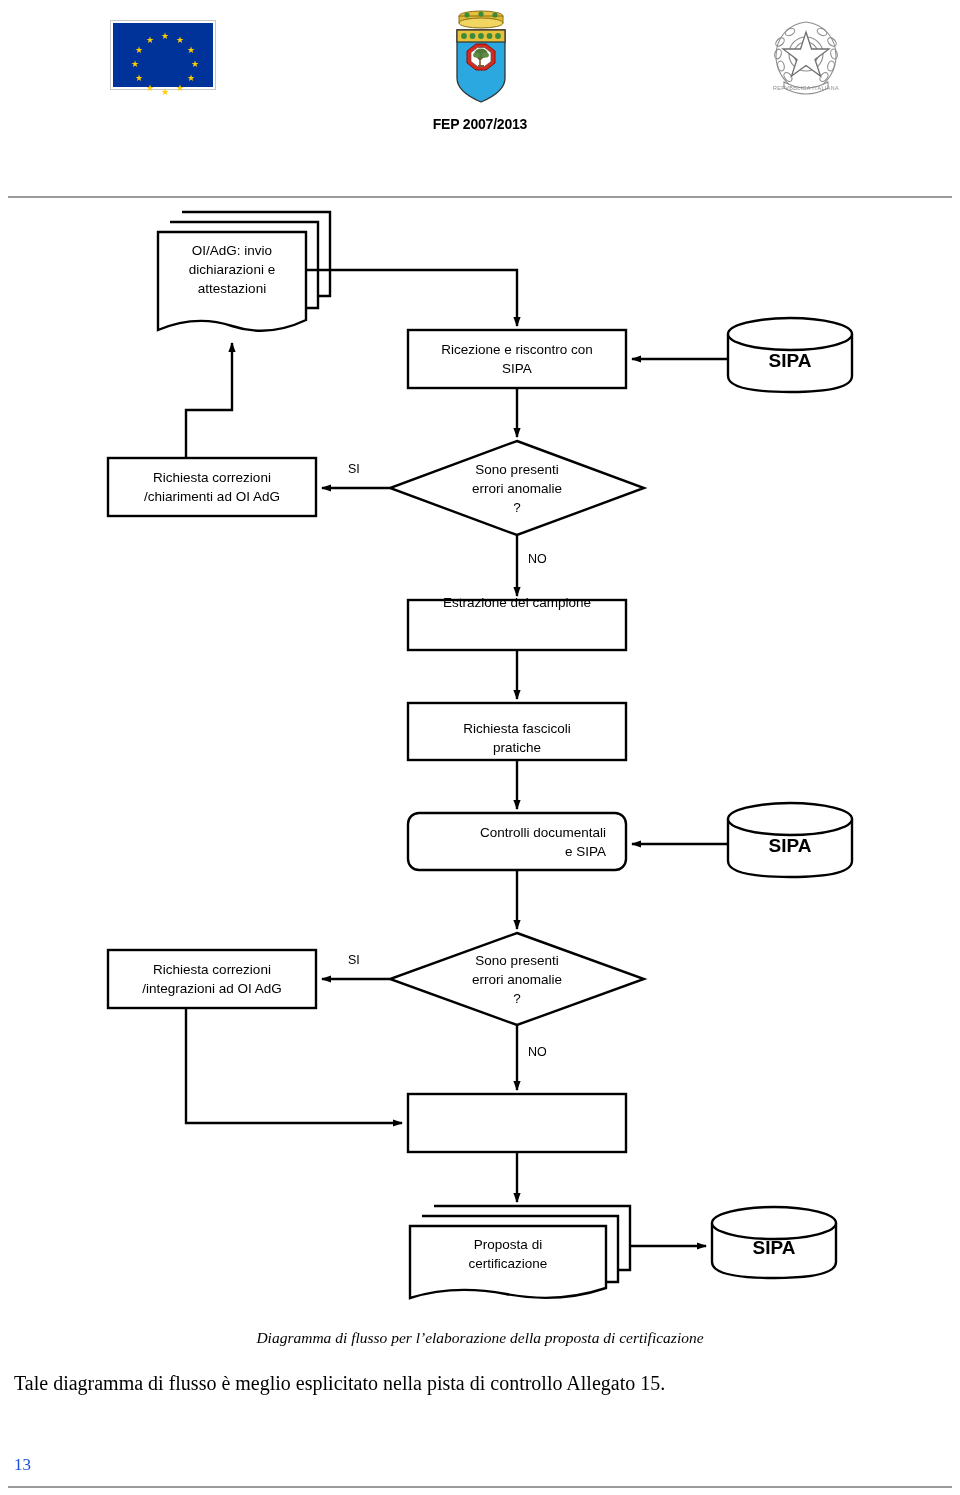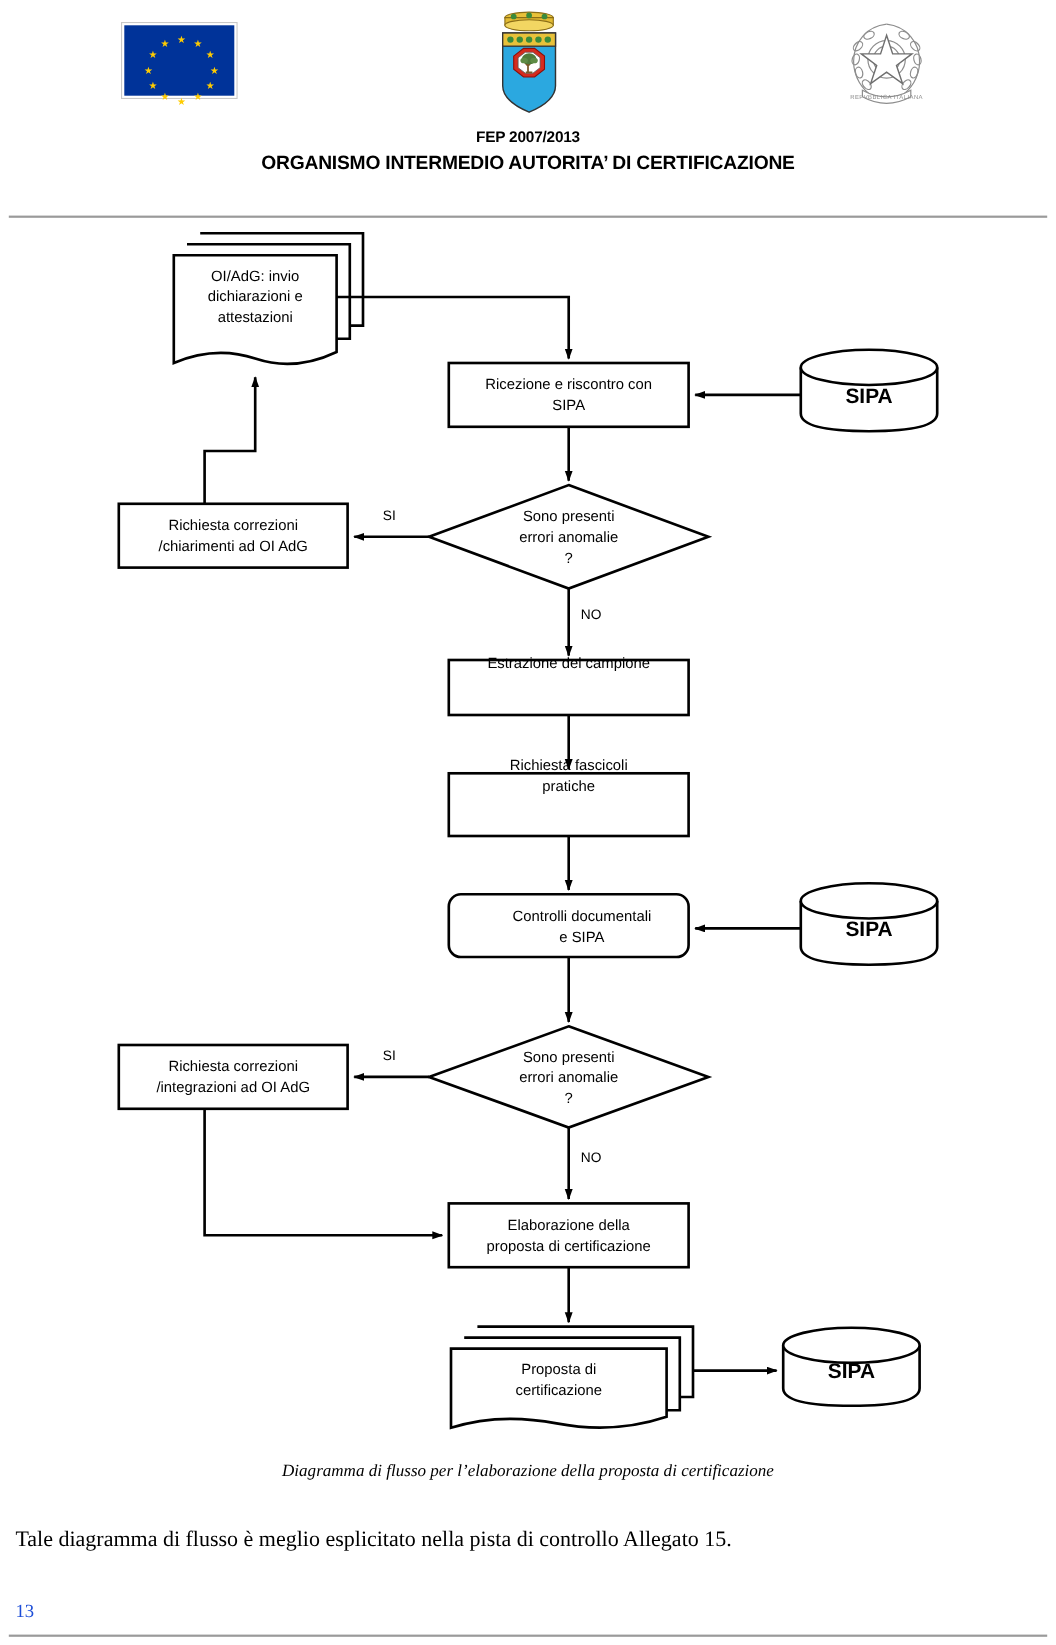--- a/index.html
+++ b/index.html
@@ -138,21 +138,20 @@
     font-size: 15.5px;
     color: #000000;
   }
   #body-paragraph {
     position: absolute;
     left: 14px; top: 1372px;
     width: 935px;
     font-family: "Liberation Serif", serif;
     font-size: 20px;
     color: #000000;
-    margin-top: 16px;
   }
   #page-number {
     position: absolute;
     left: 14px; top: 1455px;
     font-family: Liberation Serif, serif;
     font-size: 17px;
     color: #1d4ed8;
   }
   #footer-rule {
     position: absolute;
@@ -239,21 +238,20 @@
 
           <path d="M16 70 Q38 82 60 70 L60 76 Q38 88 16 76 Z" fill="#ffffff"></path>
         </g>
         <text x="38" y="78" font-family="'Liberation Sans',sans-serif" font-size="5.4" text-anchor="middle" fill="#8d8d8d" letter-spacing="0.4">REPVBBLICA ITALIANA</text>
       </svg>
     </div>
   </div>
 
   <div class="header-title-block">
     <div id="header-line-1">FEP 2007/2013</div>
-    <div id="header-line-2">ORGANISMO INTERMEDIO AUTORITA’ DI CERTIFICAZIONE</div>
   </div>
   <div id="header-rule"></div>
 </div>
 
 <div id="flowchart">
 
   <svg width="960" height="1120" viewBox="0 0 960 1120">
     <defs>
       <marker id="arrow" markerWidth="10" markerHeight="10" refX="9" refY="3.6" orient="auto" markerUnits="userSpaceOnUse">
         <path d="M0,0 L10,3.6 L0,7.2 z" fill="#000000"></path>
@@ -347,31 +345,30 @@
   <div class="node-label" style="left:408px;top:140px;width:218px;">Ricezione e riscontro con<br>SIPA</div>
 
   <div class="db-label" style="left:728px;top:150px;width:124px;">SIPA</div>
 
   <div class="node-label" style="left:108px;top:268px;width:208px;">Richiesta correzioni<br>/chiarimenti ad OI AdG</div>
 
   <div class="node-label" style="left:430px;top:260px;width:174px;">Sono presenti<br>errori anomalie<br>?</div>
 
   <div class="node-label" style="left:408px;top:393px;width:218px;">Estrazione del campione</div>
 
-  <div class="node-label" style="left:408px;top:486px;width:218px;">Richiesta fascicoli<br>pratiche</div>
-
-  <div class="node-label" style="left:420px;top:623px;width:218px;">Controlli documentali<br>e SIPA</div>
+  <div class="node-label" style="left:408px;top:519px;width:218px;">Richiesta fascicoli<br>pratiche</div>
+
+  <div class="node-label" style="left:388px;top:623px;width:218px;text-align:right;">Controlli documentali<br>e SIPA</div>
 
   <div class="db-label" style="left:728px;top:635px;width:124px;">SIPA</div>
 
   <div class="node-label" style="left:108px;top:760px;width:208px;">Richiesta correzioni<br>/integrazioni ad OI AdG</div>
 
   <div class="node-label" style="left:430px;top:751px;width:174px;">Sono presenti<br>errori anomalie<br>?</div>
 
-  <div class="node-label" style="left:408px;top:904px;width:218px;">Elaborazione della<br>proposta di certificazione</div>
 
   <div class="node-label" style="left:410px;top:1035px;width:196px;">Proposta di<br>certificazione</div>
 
   <div class="db-label" style="left:712px;top:1037px;width:124px;">SIPA</div>
 
   <div class="edge-label" style="left:348px;top:262px;">SI</div>
   <div class="edge-label" style="left:528px;top:352px;">NO</div>
   <div class="edge-label" style="left:348px;top:753px;">SI</div>
   <div class="edge-label" style="left:528px;top:845px;">NO</div>
 </div>

